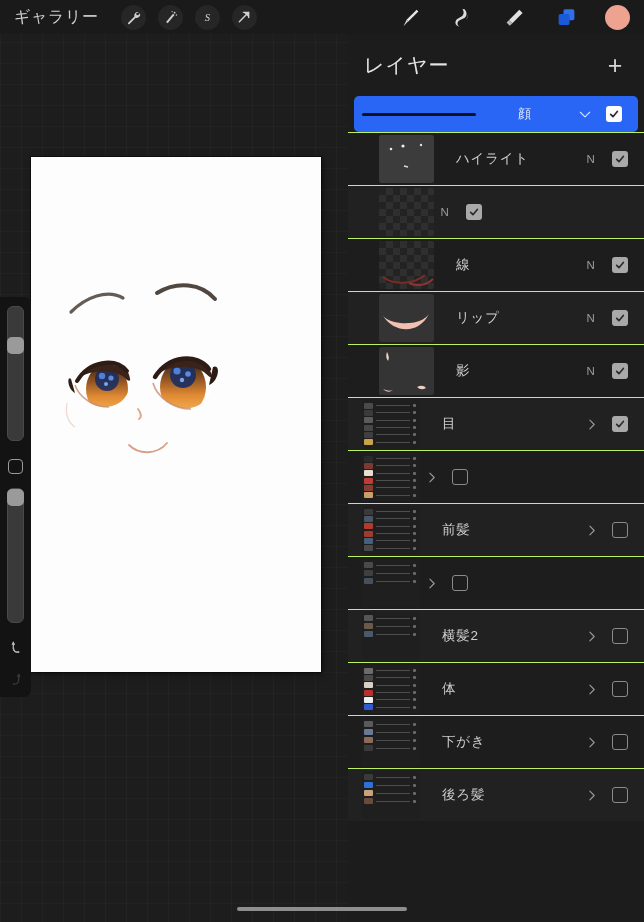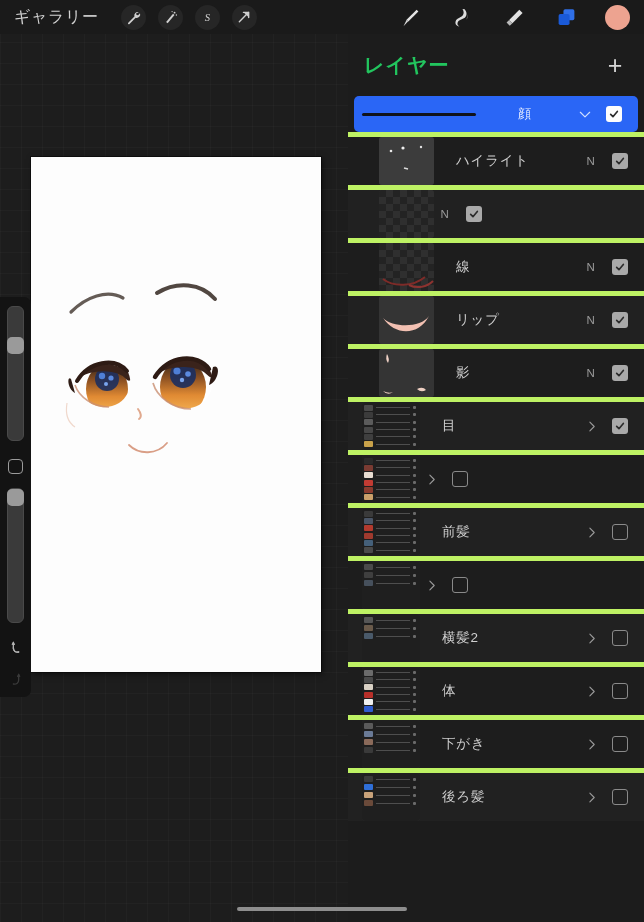--- a/index.html
+++ b/index.html
@@ -91,31 +91,31 @@
   .layers {
     position:absolute; right:0; top:34px; width:296px; height:888px;
     background:#1c1c1c;
     z-index:20;
     overflow:hidden;
   }
   .layers-head {
     height:62px; display:flex; align-items:center;
     padding:0 18px 0 16px;
   }
-  .layers-title { font-size:20px; color:#22c55e; letter-spacing:1px;font-weight:bold; }
+  .layers-title { font-size:20px; color:#e5e5e5; letter-spacing:1px; }
   .plus-btn {
     margin-left:auto; font-size:25px; color:#d6d6d6; line-height:1; font-weight:300;
     width:22px; text-align:center;
   }
 
   .layer-row {
     position:relative;
     display:flex; align-items:center;
     height:53px;
-    border-top:5px solid #bef264;
+    border-top:1px solid #bef264;
     background:#212121;
   }
   .layer-row.alt { background:#1d1d1d; }
   .layer-row.selected {
     background:#2a66f6;
     border-radius:5px;
     margin:0 6px;
     border-top:none;
     height:36px;
   }

